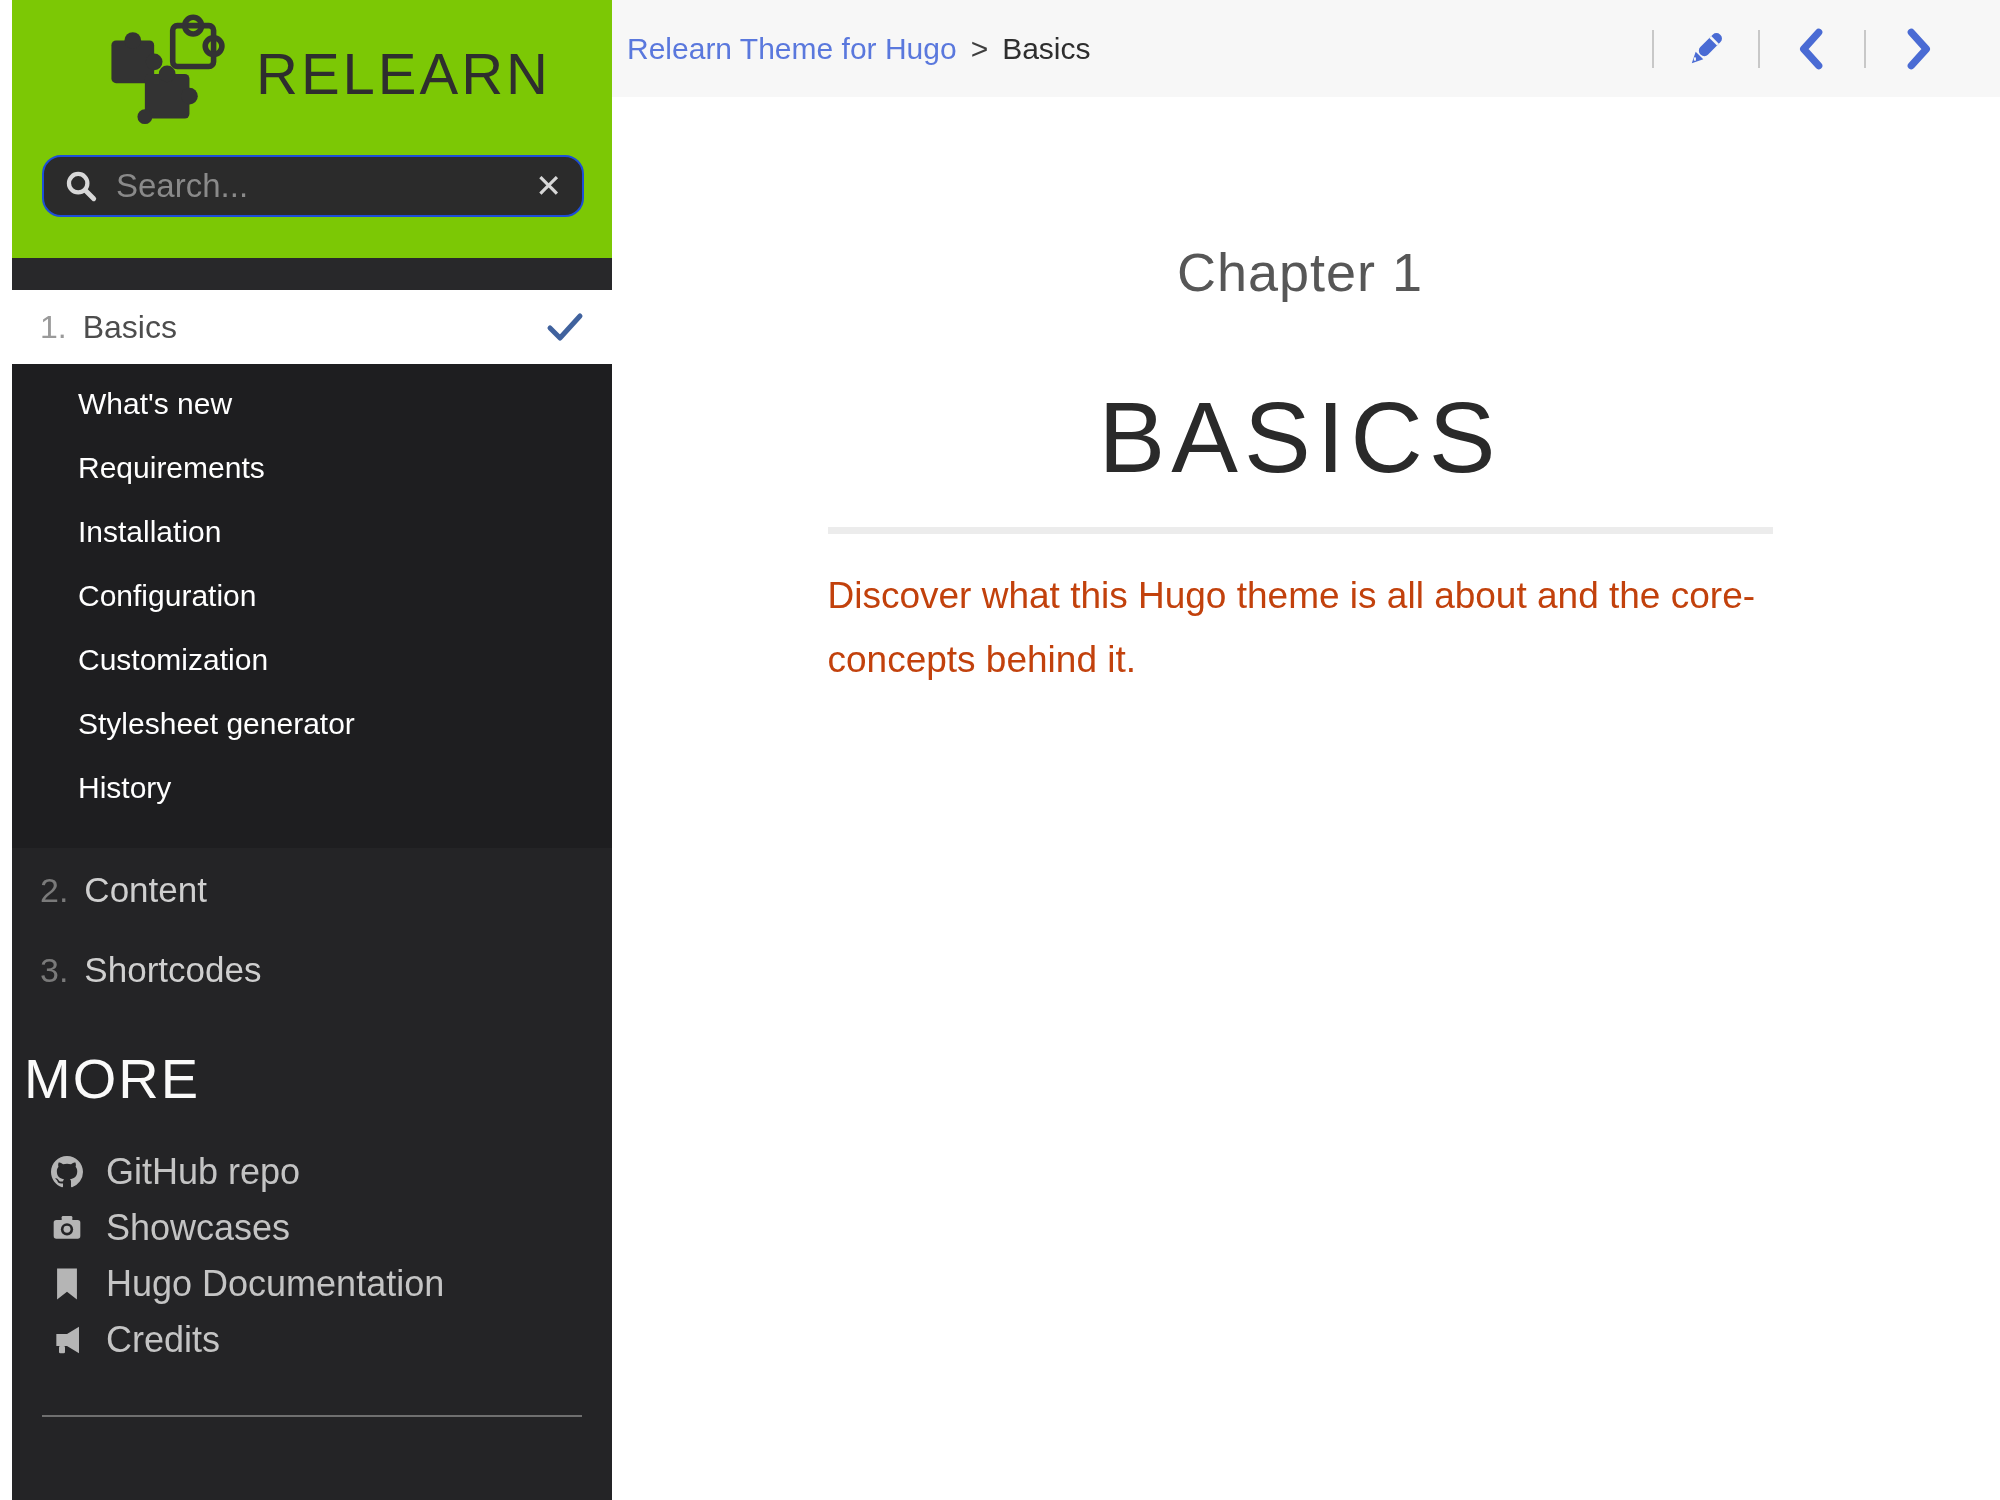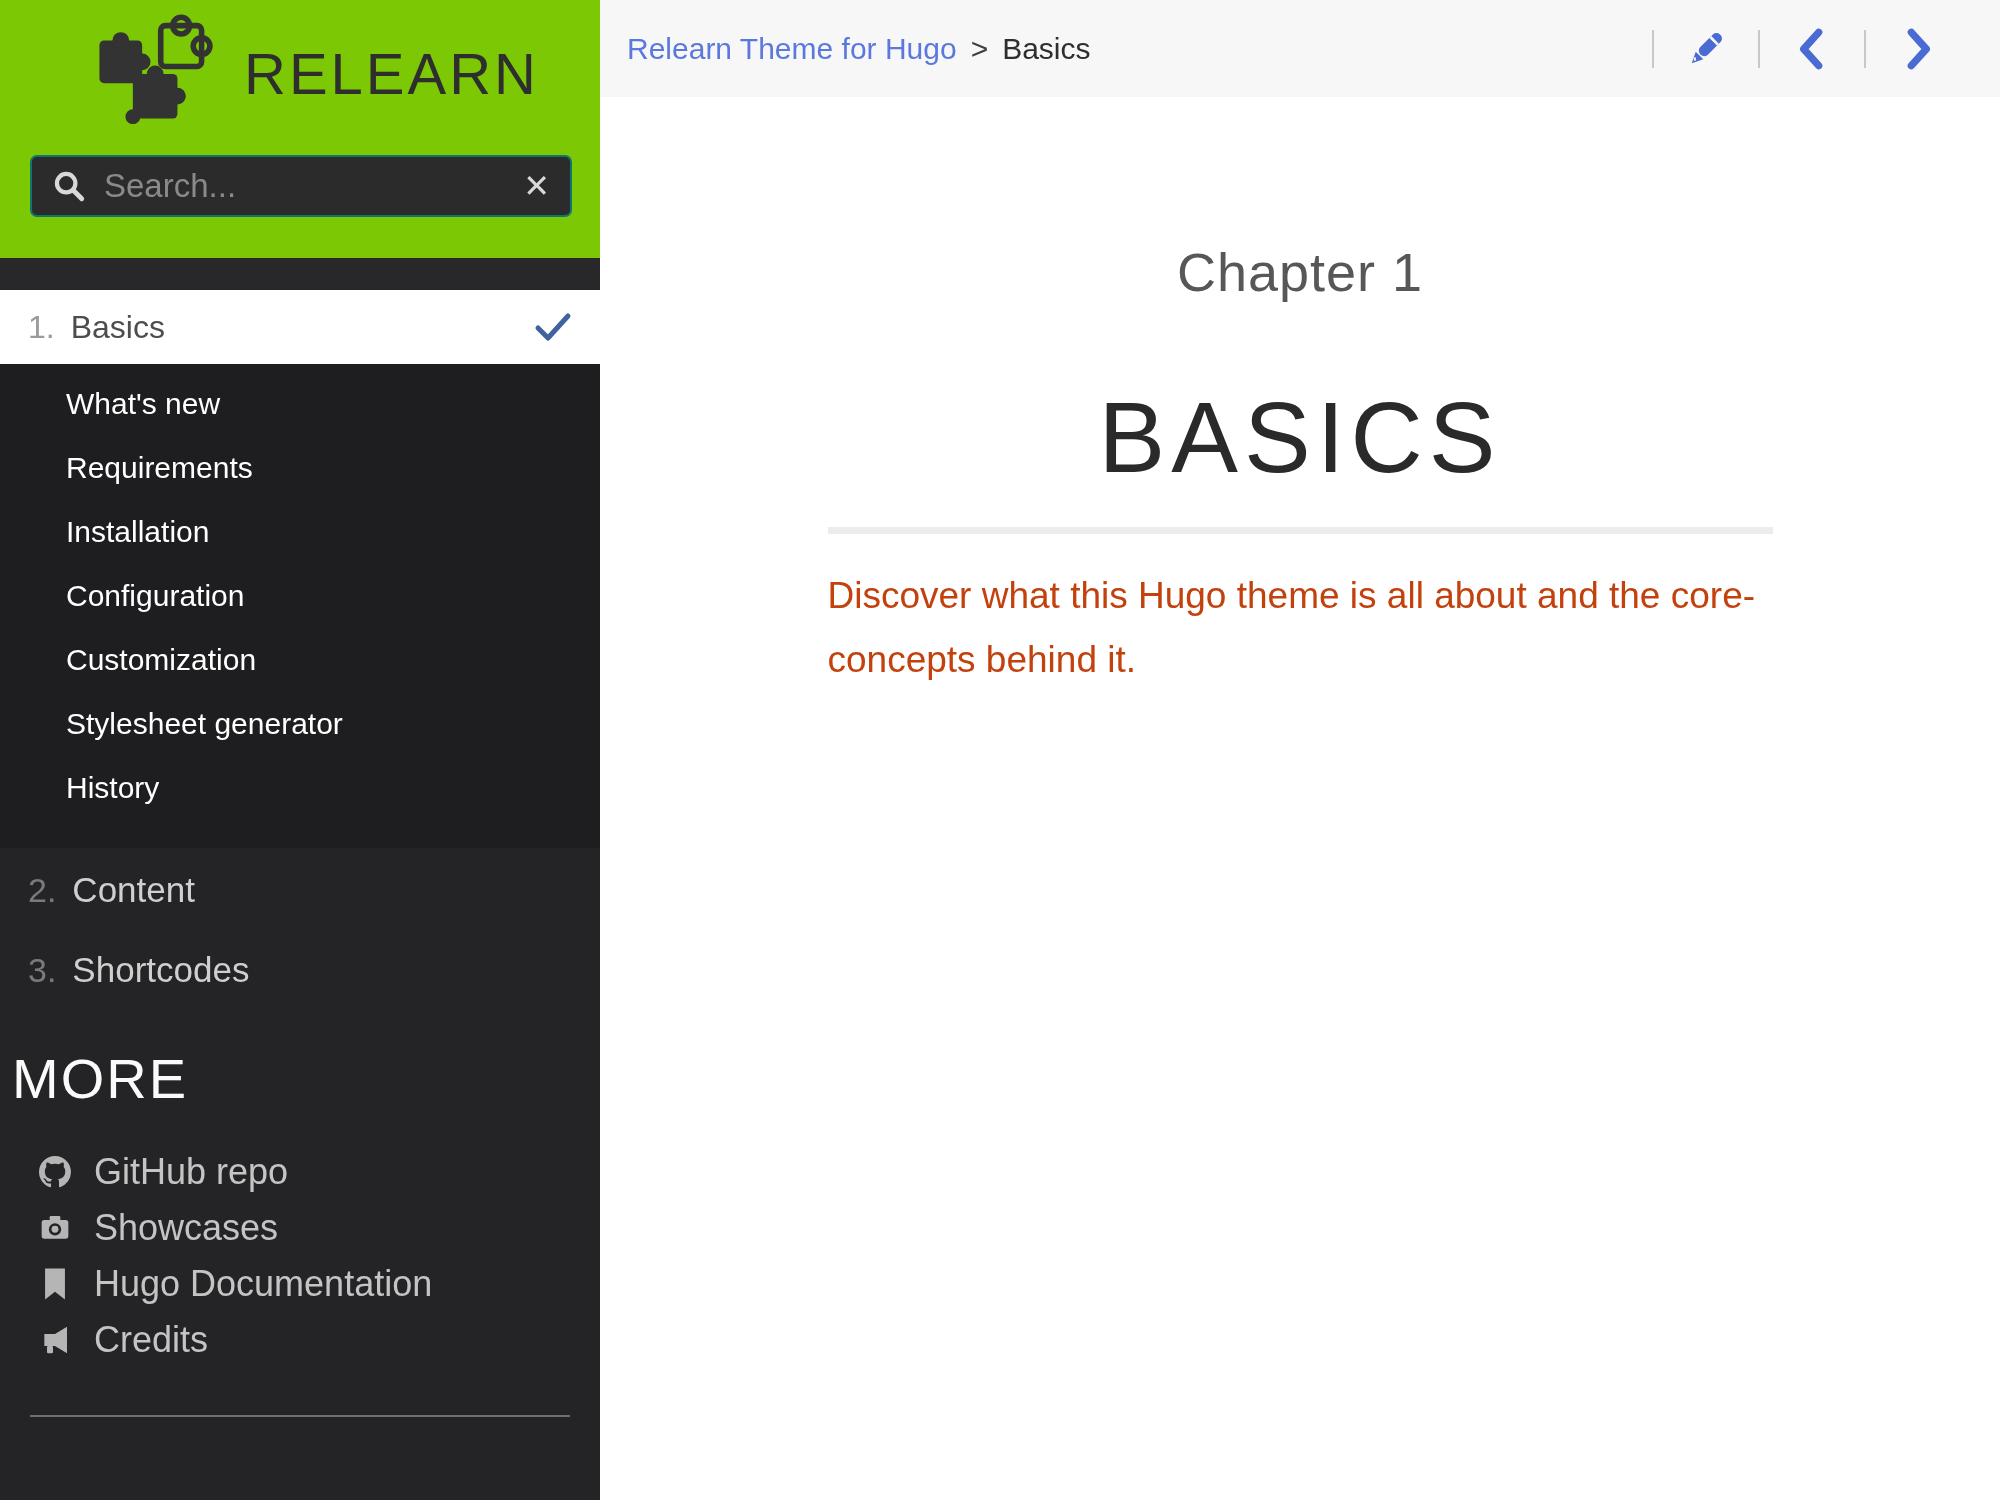--- a/index.html
+++ b/index.html
@@ -4,36 +4,36 @@
 <style>
   * { margin:0; padding:0; box-sizing:border-box; }
   html,body { width:2000px; height:1500px; }
   body {
     font-family:"Liberation Sans","DejaVu Sans",sans-serif;
     position:relative; overflow:hidden; background:#ffffff;
   }
 
   
   .sidebar {
-    position:absolute; left:0; top:0; width:600px; height:1500px;
+    position:absolute; left:12px; top:0; width:600px; height:1500px;
     background:#242426; z-index:2;
   }
   .brand-header {
     position:relative; height:258px; background:#7cc805;
   }
   .brand-row {
     position:absolute; left:92px; top:10px; display:flex; align-items:center; gap:22px;
   }
   .brand-logo { width:130px; height:126px; }
   .brand-name {
     font-size:58px; font-weight:400; color:#2e2e2e; letter-spacing:3px;
   }
   .searchbox {
     position:absolute; left:30px; right:28px; top:155px; height:62px;
-    background:#2b2b2b; border:2px solid #0f766e; border-radius:7px;
+    background:#2b2b2b; border:2px solid #1d4ed8; border-radius:19px;
     display:flex; align-items:center; padding:0 20px;
   }
   .searchbox svg { flex:0 0 auto; }
   .search-input {
     flex:1 1 auto; background:transparent; border:none; outline:none;
     font-family:inherit; font-size:33px; color:#cccccc; margin-left:18px; min-width:0;
   }
   .search-input::placeholder { color:#8a8a8a; }
   .search-clear {
     flex:0 0 auto; color:#d8d8d8; font-size:32px; line-height:1; cursor:pointer;

